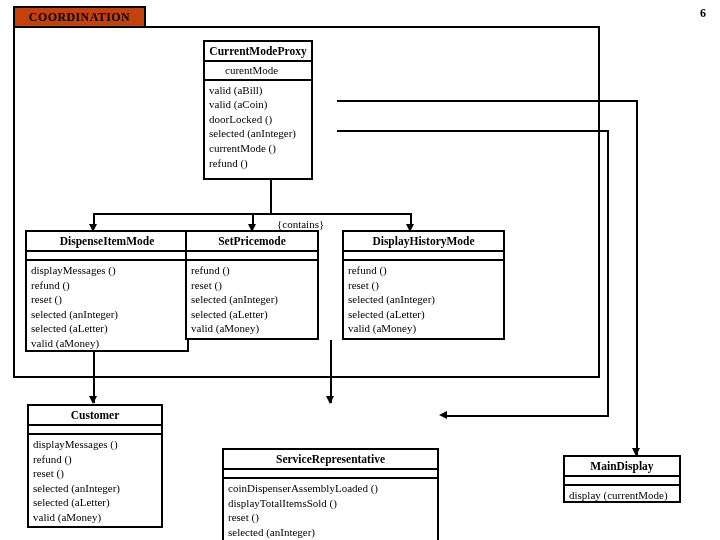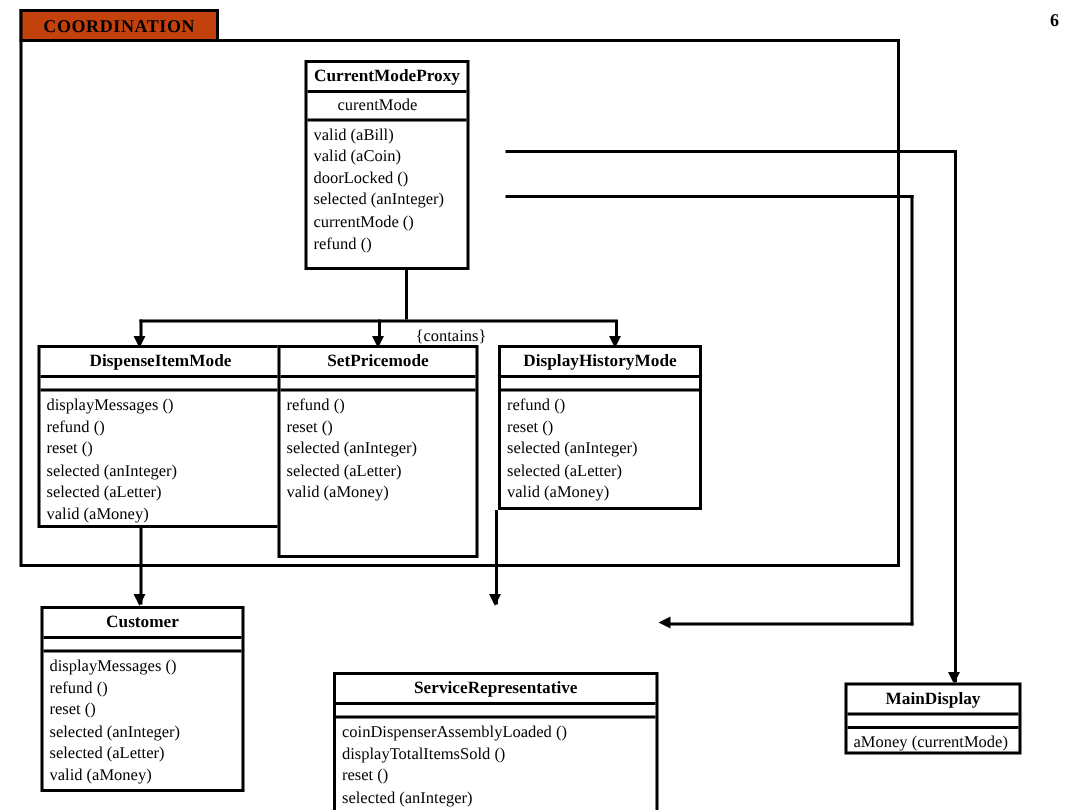--- a/index.html
+++ b/index.html
@@ -188,33 +188,33 @@
     <div class="cls-ops">
       <div class="member">displayMessages ()</div>
       <div class="member">refund ()</div>
       <div class="member">reset ()</div>
       <div class="member">selected (anInteger)</div>
       <div class="member">selected (aLetter)</div>
       <div class="member">valid (aMoney)</div>
     </div>
   </div>
 
-  <div class="cls" style="left:185px; top:230px; width:134px; height:142px;">
+  <div class="cls" style="left:185px; top:230px; width:134px; height:110px;">
     <div class="cls-name">SetPricemode</div>
     <div class="cls-attrs empty-compartment"></div>
     <div class="cls-ops">
       <div class="member">refund ()</div>
       <div class="member">reset ()</div>
       <div class="member">selected (anInteger)</div>
       <div class="member">selected (aLetter)</div>
       <div class="member">valid (aMoney)</div>
     </div>
   </div>
 
-  <div class="cls" style="left:332px; top:230px; width:136px; height:110px;">
+  <div class="cls" style="left:342px; top:230px; width:163px; height:110px;">
     <div class="cls-name">DisplayHistoryMode</div>
     <div class="cls-attrs empty-compartment"></div>
     <div class="cls-ops">
       <div class="member">refund ()</div>
       <div class="member">reset ()</div>
       <div class="member">selected (anInteger)</div>
       <div class="member">selected (aLetter)</div>
       <div class="member">valid (aMoney)</div>
     </div>
   </div>
@@ -241,17 +241,17 @@
       <div class="member">reset ()</div>
       <div class="member">selected (anInteger)</div>
       <div class="member">selected (aLetter)</div>
     </div>
   </div>
 
   <div class="cls" style="left:563px; top:455px; width:118px; height:48px;">
     <div class="cls-name">MainDisplay</div>
     <div class="cls-attrs empty-compartment"></div>
     <div class="cls-ops">
-      <div class="member">aMoney (currentMode)</div>
+      <div class="member">display (currentMode)</div>
     </div>
   </div>
 
 </div>
 
 </body></html>

